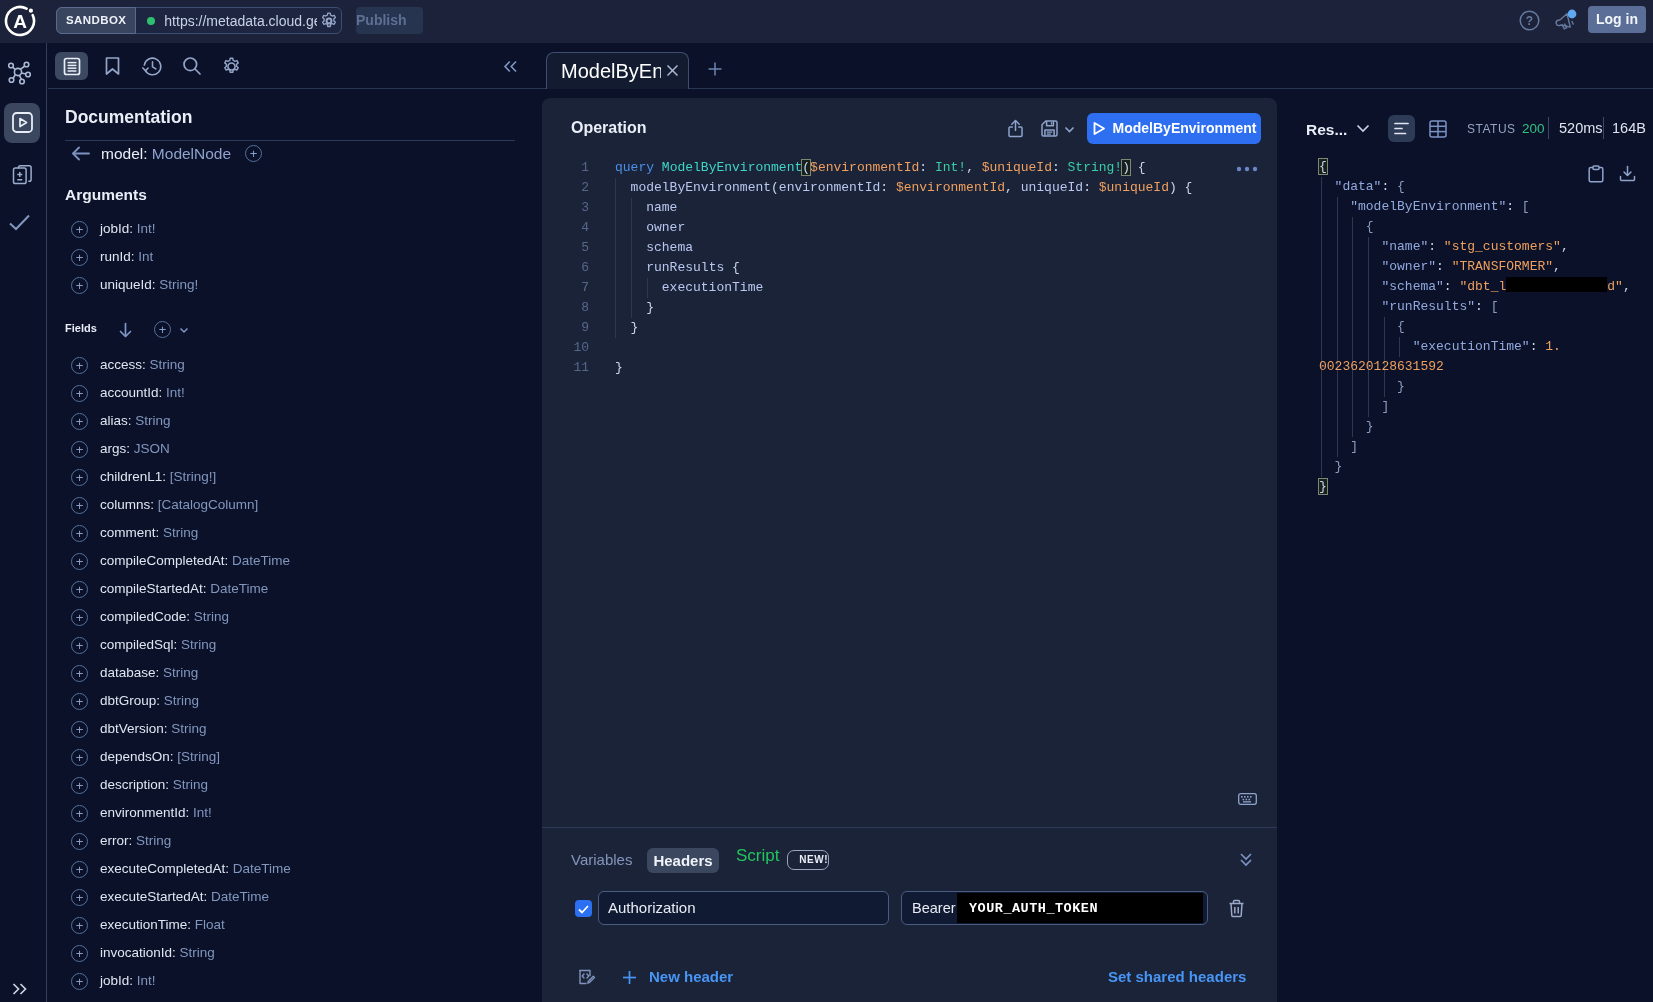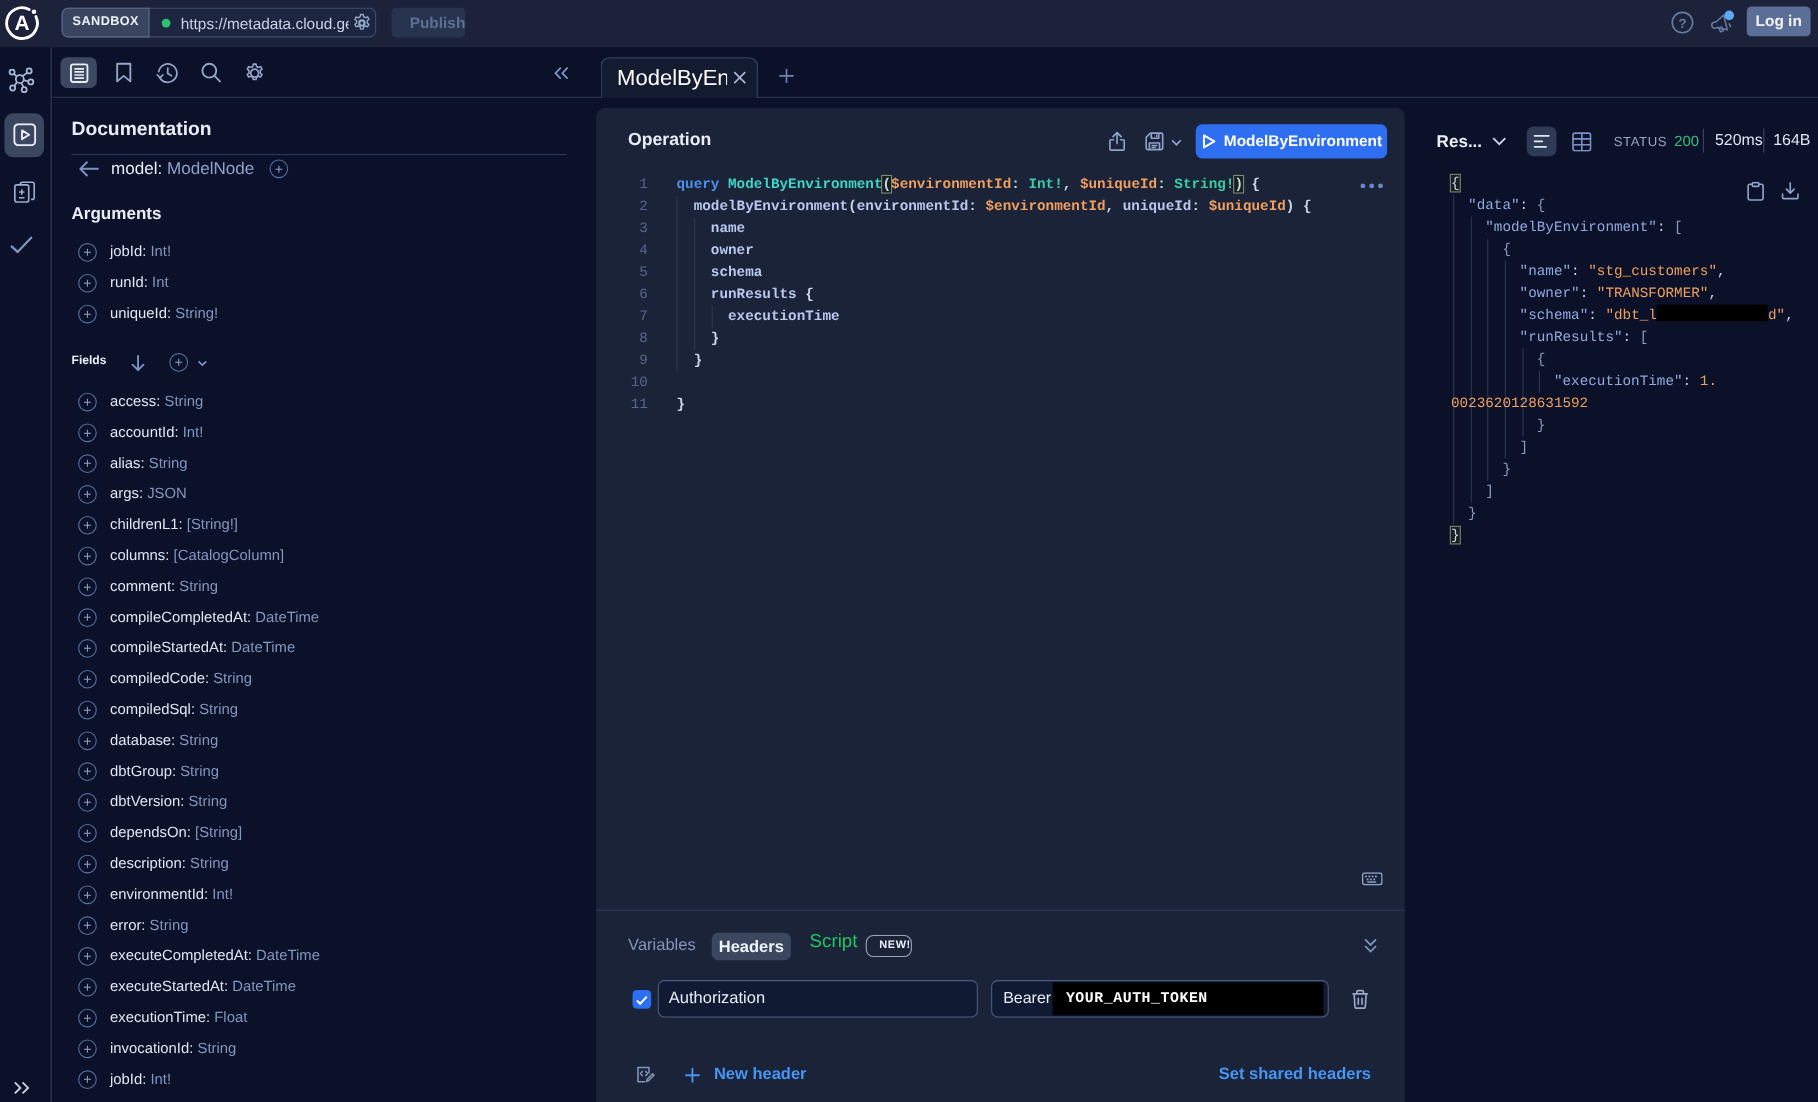--- a/index.html
+++ b/index.html
@@ -7,21 +7,21 @@
     font-family:"Liberation Sans", sans-serif; }
   .abs { position:absolute; }
   .mono { font-family:"Liberation Mono", monospace; }
   svg { display:block; }
   
   #topbar { position:absolute; left:0; top:0; width:1653px; height:43px; background:#1C2239; }
   #urlwrap { position:absolute; left:56px; top:7px; width:286px; height:27px; border:1px solid #3D4E74; border-radius:6px; background:#1D2540; display:flex; align-items:center; }
   #sandbox { height:27px; margin:-1px 0 0 -1px; padding:0 9px; background:#39455F; border:1px solid #5A6B8F; border-radius:6px 0 0 6px; color:#EDF1F8; font-size:11.5px; font-weight:bold; letter-spacing:0.4px; display:flex; align-items:center; }
   #greendot { width:8px; height:8px; border-radius:50%; background:#2FBF71; margin:0 9px 0 11px; flex:none;}
   #urltext { color:#C7D2E6; font-size:14px; white-space:nowrap; overflow:hidden; width:153px; flex:none;}
-  #publish { position:absolute; left:356px; top:7px; width:67px; height:27px; background:#273450; border-radius:4px; color:#5D6F93; font-weight:bold; font-size:14px; text-align:right; line-height:27px; }
+  #publish { position:absolute; left:356px; top:7px; width:67px; height:27px; background:#273450; border-radius:4px; color:#5D6F93; font-weight:bold; font-size:14px; text-align:left; line-height:27px; }
   #login { position:absolute; left:1588px; top:6px; width:58px; height:27px; background:#5A6E97; border-radius:4px; color:#F2F5FA; font-weight:bold; font-size:14px; text-align:center; line-height:27px; }
   
   #rail { position:absolute; left:0; top:43px; width:47px; height:959px; background:#0A1128; border-right:1px solid #333E5D; }
   #railsel { position:absolute; left:4px; top:60px; width:36px; height:40px; background:#3A475F; border-radius:8px; }
   
   #sidetabs { position:absolute; left:48px; top:44px; width:1605px; height:45px; border-bottom:1px solid #2A3752; }
   #docsel { position:absolute; left:55px; top:8px; width:33px; height:28px; background:#3C4961; border-radius:6px; }
   .sideheading { position:absolute; color:#E9EEF7; font-weight:bold; }
   
   .plus { position:absolute; width:17px; height:17px; border:1.5px solid #54719F; border-radius:50%; }
@@ -272,21 +272,21 @@
       <rect x="7.5" y="5.7" width="1.6" height="1.6"></rect>
       <rect x="10.5" y="5.7" width="1.6" height="1.6"></rect>
       <rect x="5" y="8.2" width="8" height="1.3"></rect>
     </g>
 </svg>
 
 <style>
   .lno { position:absolute; left:552px; width:37px; text-align:right; height:20px; line-height:20px;
     font-family:"Liberation Mono", monospace; font-size:13px; color:#56678A; }
   .cl { position:absolute; left:615px; height:20px; line-height:20px; font-family:"Liberation Mono", monospace;
-    font-size:13px; color:#C9D6EE; white-space:pre;font-weight:bold; }
+    font-size:13px; color:#C9D6EE; white-space:pre; }
   .kw { color:#4A8FE8; } .op { color:#3ED6C4; } .vr { color:#F0A05E; } .ty { color:#3BCDA5; } .fd { color:#B9C8EF; }
   .bx { outline:1px solid #7E8674; background:#16211E; }
   .guide { position:absolute; width:1px; background:#2A3854; }
   .jl { position:absolute; left:1319px; height:20px; line-height:20px; font-family:"Liberation Mono", monospace;
     font-size:13px; color:#8B9CC0; white-space:pre; }
   .jk { color:#93A9DE; } .jv { color:#F0A05E; } .jp { color:#C9D6EE; }
 </style>
 <div class="guide" style="left:615px;top:178px;height:160px"></div>
 <div class="guide" style="left:631px;top:198px;height:120px"></div>
 <div class="guide" style="left:647px;top:278px;height:20px"></div>

